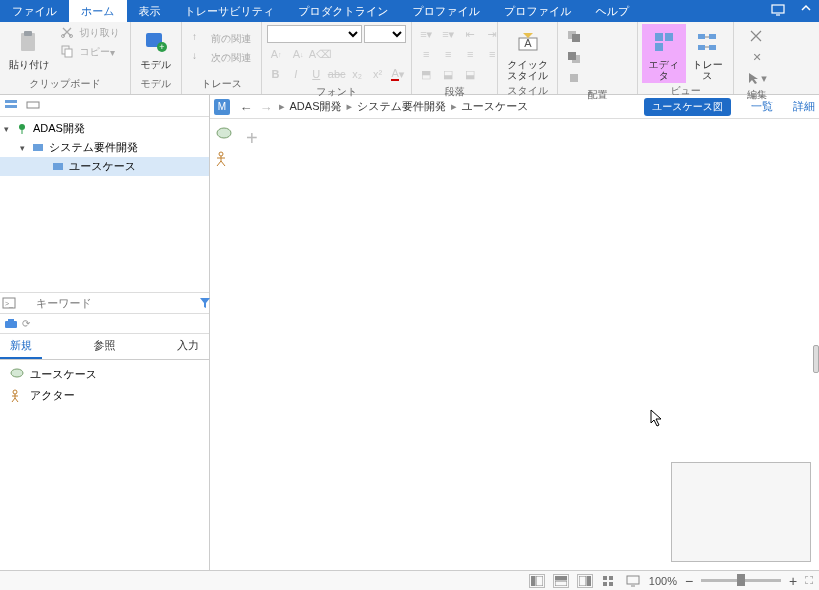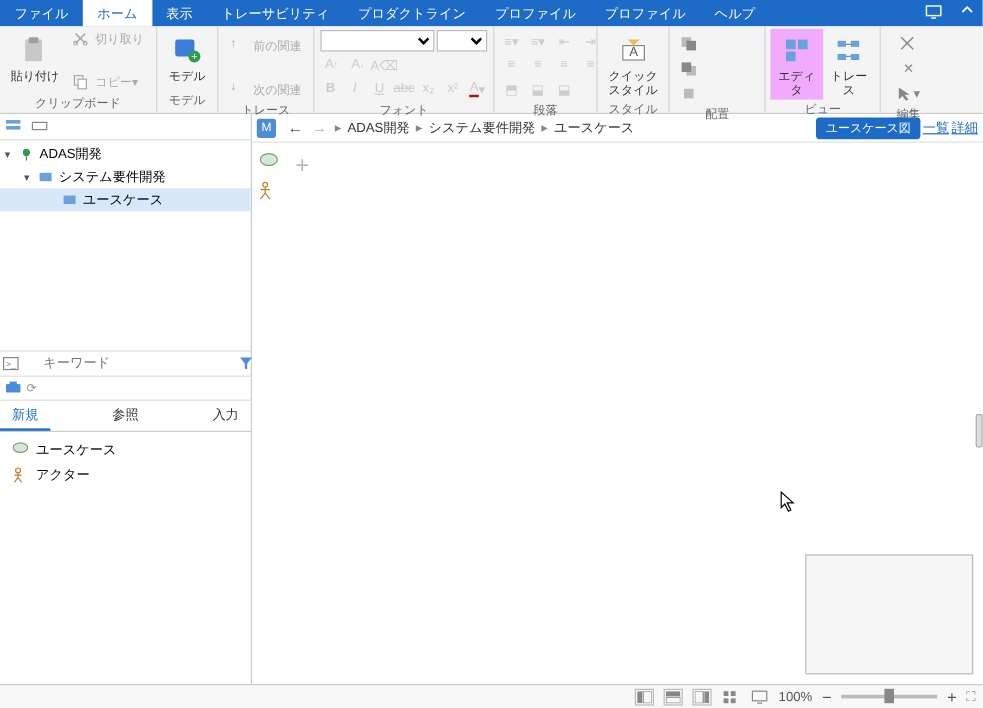--- a/index.html
+++ b/index.html
@@ -15,21 +15,21 @@
     
     .ribbon { background: #f4f4f4; height: 73px; display: flex; border-bottom: 1px solid #ccc; }
     .ribbon-group { border-right: 1px solid #d5d5d5; padding: 2px 4px; display: flex; flex-direction: column; }
     .ribbon-group-body { flex: 1; display: flex; align-items: flex-start; }
     .ribbon-group-label { text-align: center; font-size: 10px; color: #666; padding: 1px 0; }
     
     .ribbon-bigbtn { display: flex; flex-direction: column; align-items: center; justify-content: center; padding: 2px 5px; cursor: pointer; }
     .ribbon-bigbtn .icon { width: 32px; height: 32px; display: flex; align-items: center; justify-content: center; }
     .ribbon-bigbtn .lbl { font-size: 10px; text-align: center; color: #333; margin-top: 1px; line-height: 11px; }
     
-    .ribbon-small-col { display: flex; flex-direction: column; justify-content: center; gap: 18px; padding: 0 2px; }
+    .ribbon-small-col { display: flex; flex-direction: column; justify-content: center; gap: 1px; padding: 0 2px; }
     .ribbon-smallbtn { display: flex; align-items: center; padding: 1px 4px; cursor: pointer; font-size: 10px; color: #444; }
     .ribbon-smallbtn .icon { width: 16px; height: 16px; margin-right: 3px; }
     .ribbon-smallbtn.disabled { color: #aaa; }
     
     .ribbon-icon-row { display: flex; gap: 2px; padding: 1px 0; }
     .ribbon-icon-btn { width: 20px; height: 18px; display: flex; align-items: center; justify-content: center; cursor: pointer; color: #888; font-size: 11px; }
     .ribbon-icon-btn.disabled { color: #ccc; }
 
     .font-select { width: 95px; height: 18px; border: 1px solid #bbb; background: #fff; font-size: 10px; margin: 1px; }
     .font-size-select { width: 42px; height: 18px; border: 1px solid #bbb; background: #fff; font-size: 10px; margin: 1px; }
@@ -61,21 +61,21 @@
 
     
     .canvas-area { flex: 1; display: flex; flex-direction: column; position: relative; }
     .breadcrumb { height: 24px; border-bottom: 1px solid #ddd; display: flex; align-items: center; padding: 0 4px; font-size: 11px; }
     .bc-badge { background: #4b8ed6; color: #fff; width: 16px; height: 16px; display: flex; align-items: center; justify-content: center; font-size: 10px; border-radius: 2px; margin-right: 6px; }
     .bc-nav { width: 20px; text-align: center; color: #555; cursor: pointer; font-size: 13px; }
     .bc-sep { color: #888; margin: 0 3px; }
     .bc-item { color: #333; padding: 0 2px; }
     .bc-spacer { flex: 1; }
     .bc-chip { background: #1e6bc7; color: #fff; padding: 2px 8px; border-radius: 3px; font-size: 10px; cursor: pointer; }
-    .bc-link { color: #1e6bc7; margin-left: 2px; cursor: pointer; font-size: 11px; text-decoration: underline; }
+    .bc-link { color: #1e6bc7; margin-left: 20px; cursor: pointer; font-size: 11px; }
     
     .canvas { flex: 1; position: relative; background: #fff; }
     .palette-float { position: absolute; left: 6px; top: 8px; display: flex; flex-direction: column; gap: 8px; }
     .palette-item { width: 16px; height: 16px; cursor: pointer; }
     
     .cursor-indicator { position: absolute; left: 440px; top: 290px; font-size: 13px; color: #000; pointer-events: none; }
     
     .minimap { position: absolute; right: 8px; bottom: 8px; width: 140px; height: 100px; border: 1px solid #bbb; background: #f6f6f6; }
     
     .splitter-handle { position: absolute; right: 0; top: 50%; width: 6px; height: 28px; background: #ddd; border: 1px solid #aaa; border-radius: 2px; cursor: pointer; }

